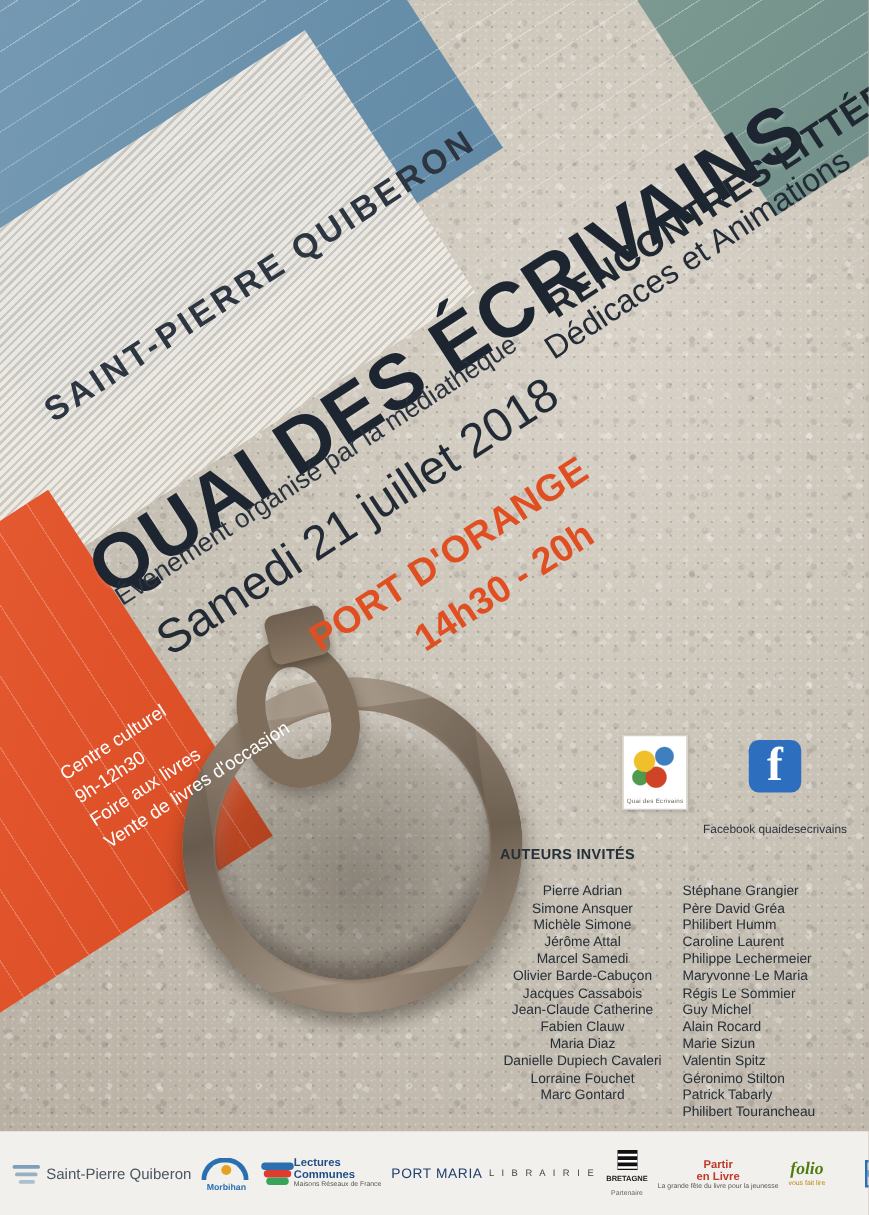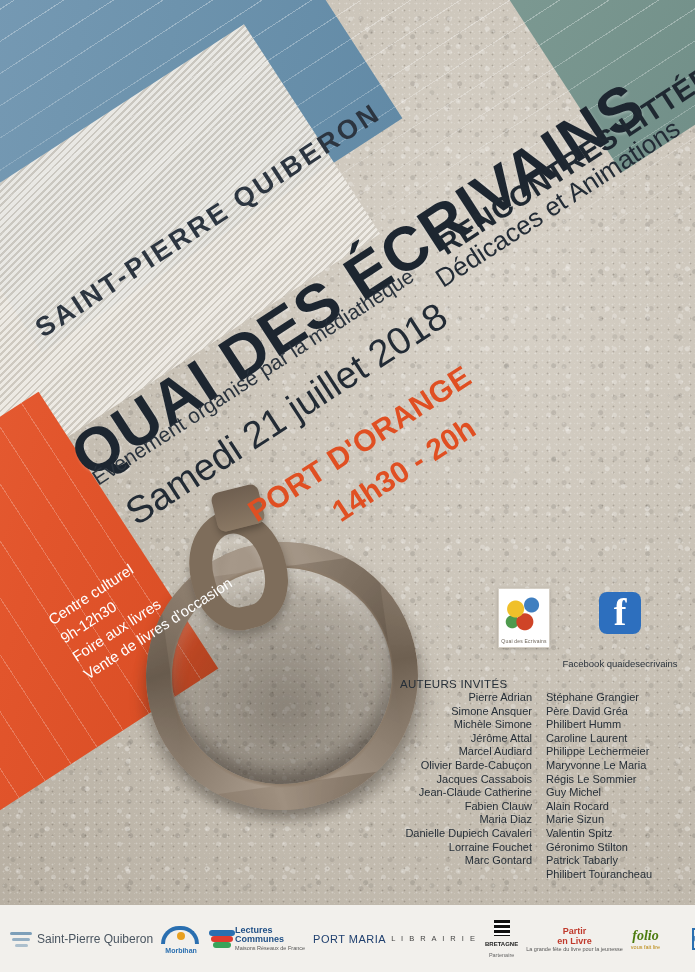--- a/index.html
+++ b/index.html
@@ -213,23 +213,23 @@
       radial-gradient(circle at 68% 30%, #3f7fc0 0 7px, rgba(0,0,0,0) 8px),
       radial-gradient(circle at 52% 72%, #cf4427 0 8px, rgba(0,0,0,0) 9px),
       radial-gradient(circle at 22% 72%, #4e9a4e 0 6px, rgba(0,0,0,0) 7px),
       #fff;
   }
   .medlogo .mt { position:absolute; left:0; right:0; bottom:3px; text-align:center;
     font-size:5px; color:#6a6257; letter-spacing:.2px; }
 
   
   .authors { position:absolute; left:400px; top:678px; width:270px; color:#262f38; }
-  .authors-title { font-size:11.5px; font-weight:normal; letter-spacing:.3px; margin-bottom:1px; }
+  .authors-title { font-size:11.5px; font-weight:bold; letter-spacing:.3px; margin-bottom:17px; }
   .authors-cols { display:flex; gap:14px; }
-  .col-left { width:132px; text-align:right; }
+  .col-left { width:132px; text-align:center; }
   .col-right { width:120px; text-align:left; }
   .authors li { list-style:none; font-size:11px; line-height:13.6px; white-space:nowrap; }
   .authors ul { margin:0; padding:0; }
 
   
   .footer {
     position:absolute; left:0; bottom:0; width:695px; height:67px;
     background:#f2f0ec;
     display:flex; align-items:center;
     padding:0 10px;
@@ -330,21 +330,21 @@
   </div>
 
   <div class="authors">
     <div class="authors-title">AUTEURS INVITÉS</div>
     <div class="authors-cols">
       <ul class="col-left">
         <li>Pierre Adrian</li>
         <li>Simone Ansquer</li>
         <li>Michèle Simone</li>
         <li>Jérôme Attal</li>
-        <li>Marcel Audiard</li>
+        <li>Marcel Samedi</li>
         <li>Olivier Barde-Cabuçon</li>
         <li>Jacques Cassabois</li>
         <li>Jean-Claude Catherine</li>
         <li>Fabien Clauw</li>
         <li>Maria Diaz</li>
         <li>Danielle Dupiech Cavaleri</li>
         <li>Lorraine Fouchet</li>
         <li>Marc Gontard</li>
       </ul>
       <ul class="col-right">

